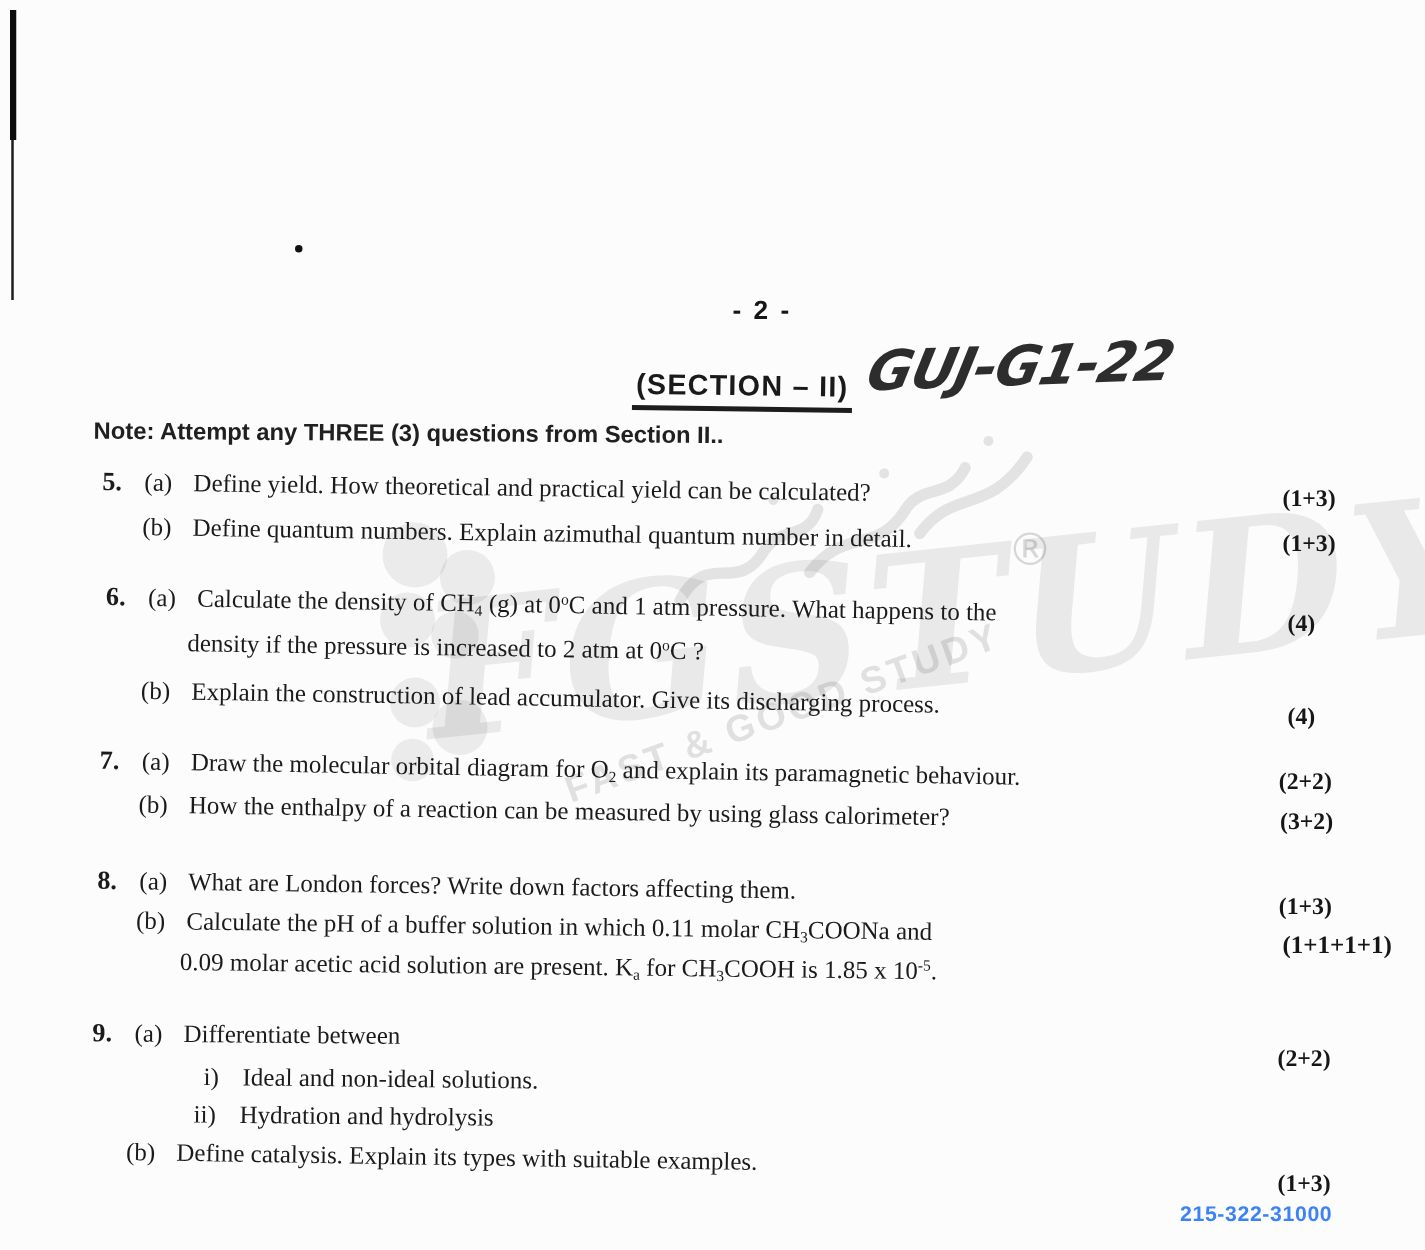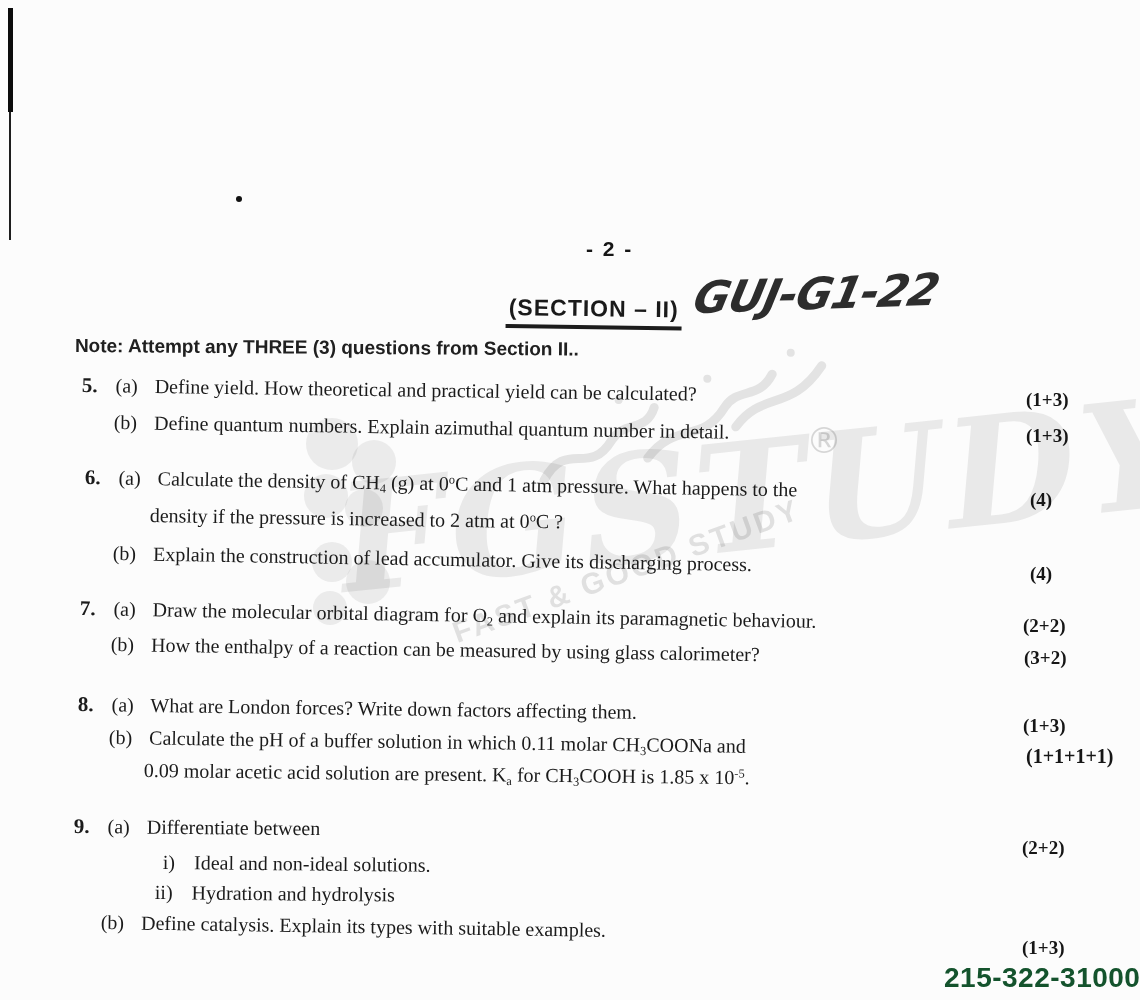--- a/index.html
+++ b/index.html
@@ -55,21 +55,21 @@
 
   .marks {
     position:absolute; font-family:Liberation Serif, serif; font-weight:bold;
     font-size:19px; color:#161616; white-space:nowrap; z-index:2;margin-top:12px;
   }
   .marks-wide { font-size:20px;text-align:center; }
 
   .footer {
     position:absolute; left:944px; top:962px;
     font-family:"Liberation Sans",sans-serif; font-weight:bold;
-    font-size:28px; letter-spacing:0.5px; color:#14532d; white-space:nowrap;
+    font-size:17px; letter-spacing:0.5px; color:#3b82f6; white-space:nowrap;
   }
 
   
   .wm { z-index:1; pointer-events:none; }
   .wm-brand {
     position:absolute; left:330px; top:452px;
     font-family:"DejaVu Serif",serif; font-style:italic; font-weight:bold;
     font-size:150px; letter-spacing:5px; color:rgba(40,40,40,0.09);
     transform:rotate(-6deg); transform-origin:left top; white-space:nowrap;
   }

